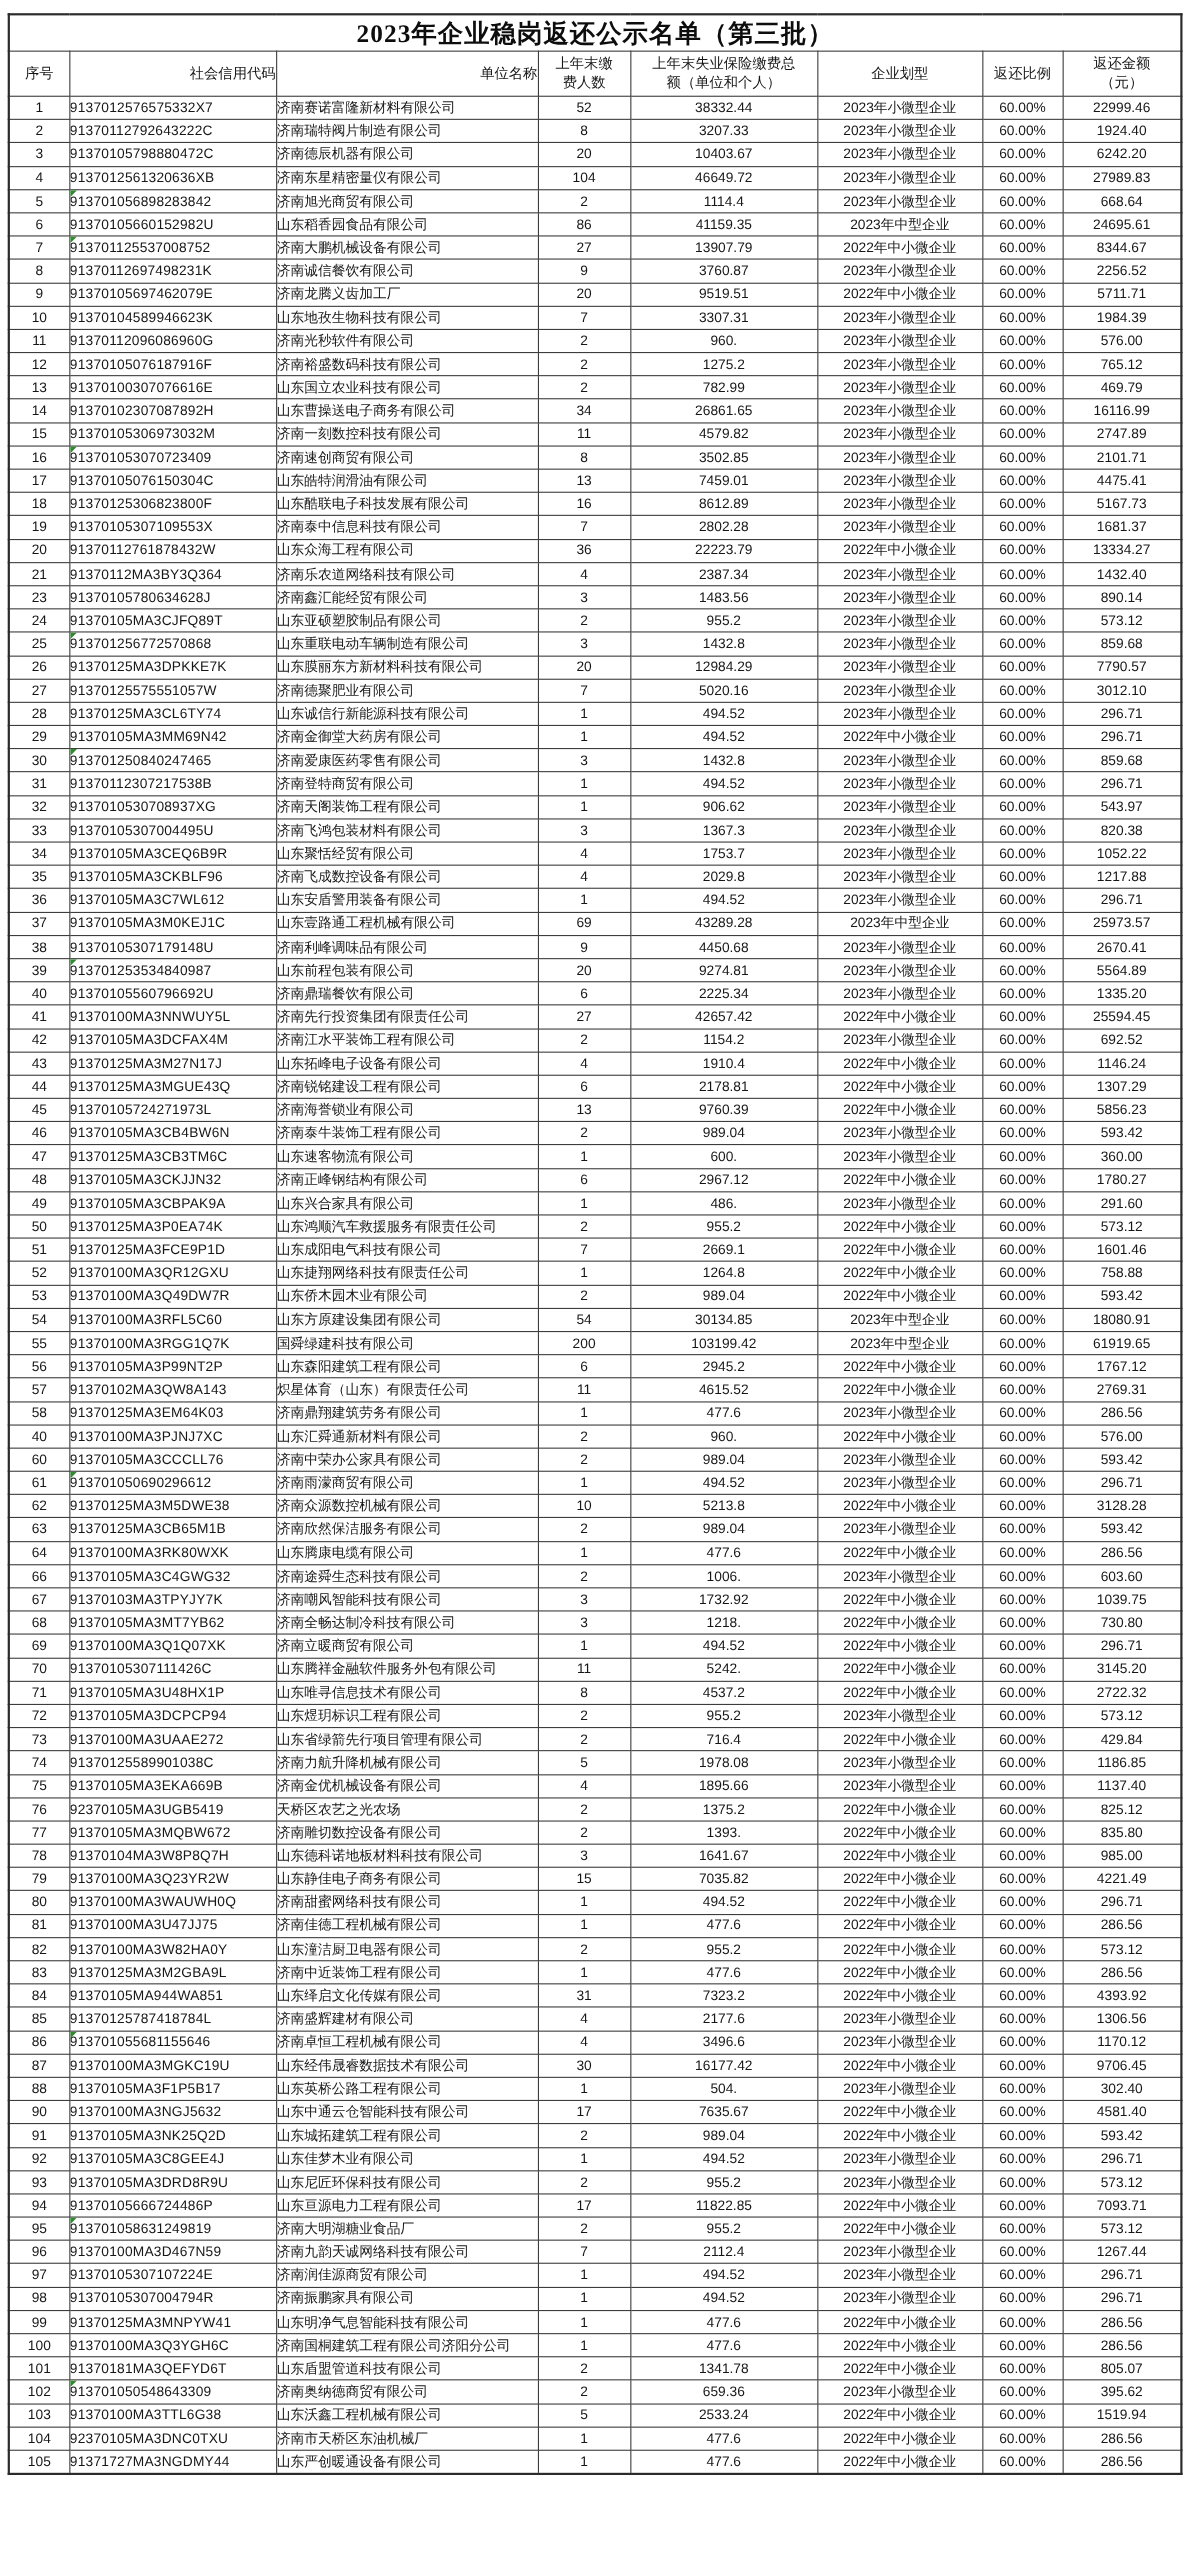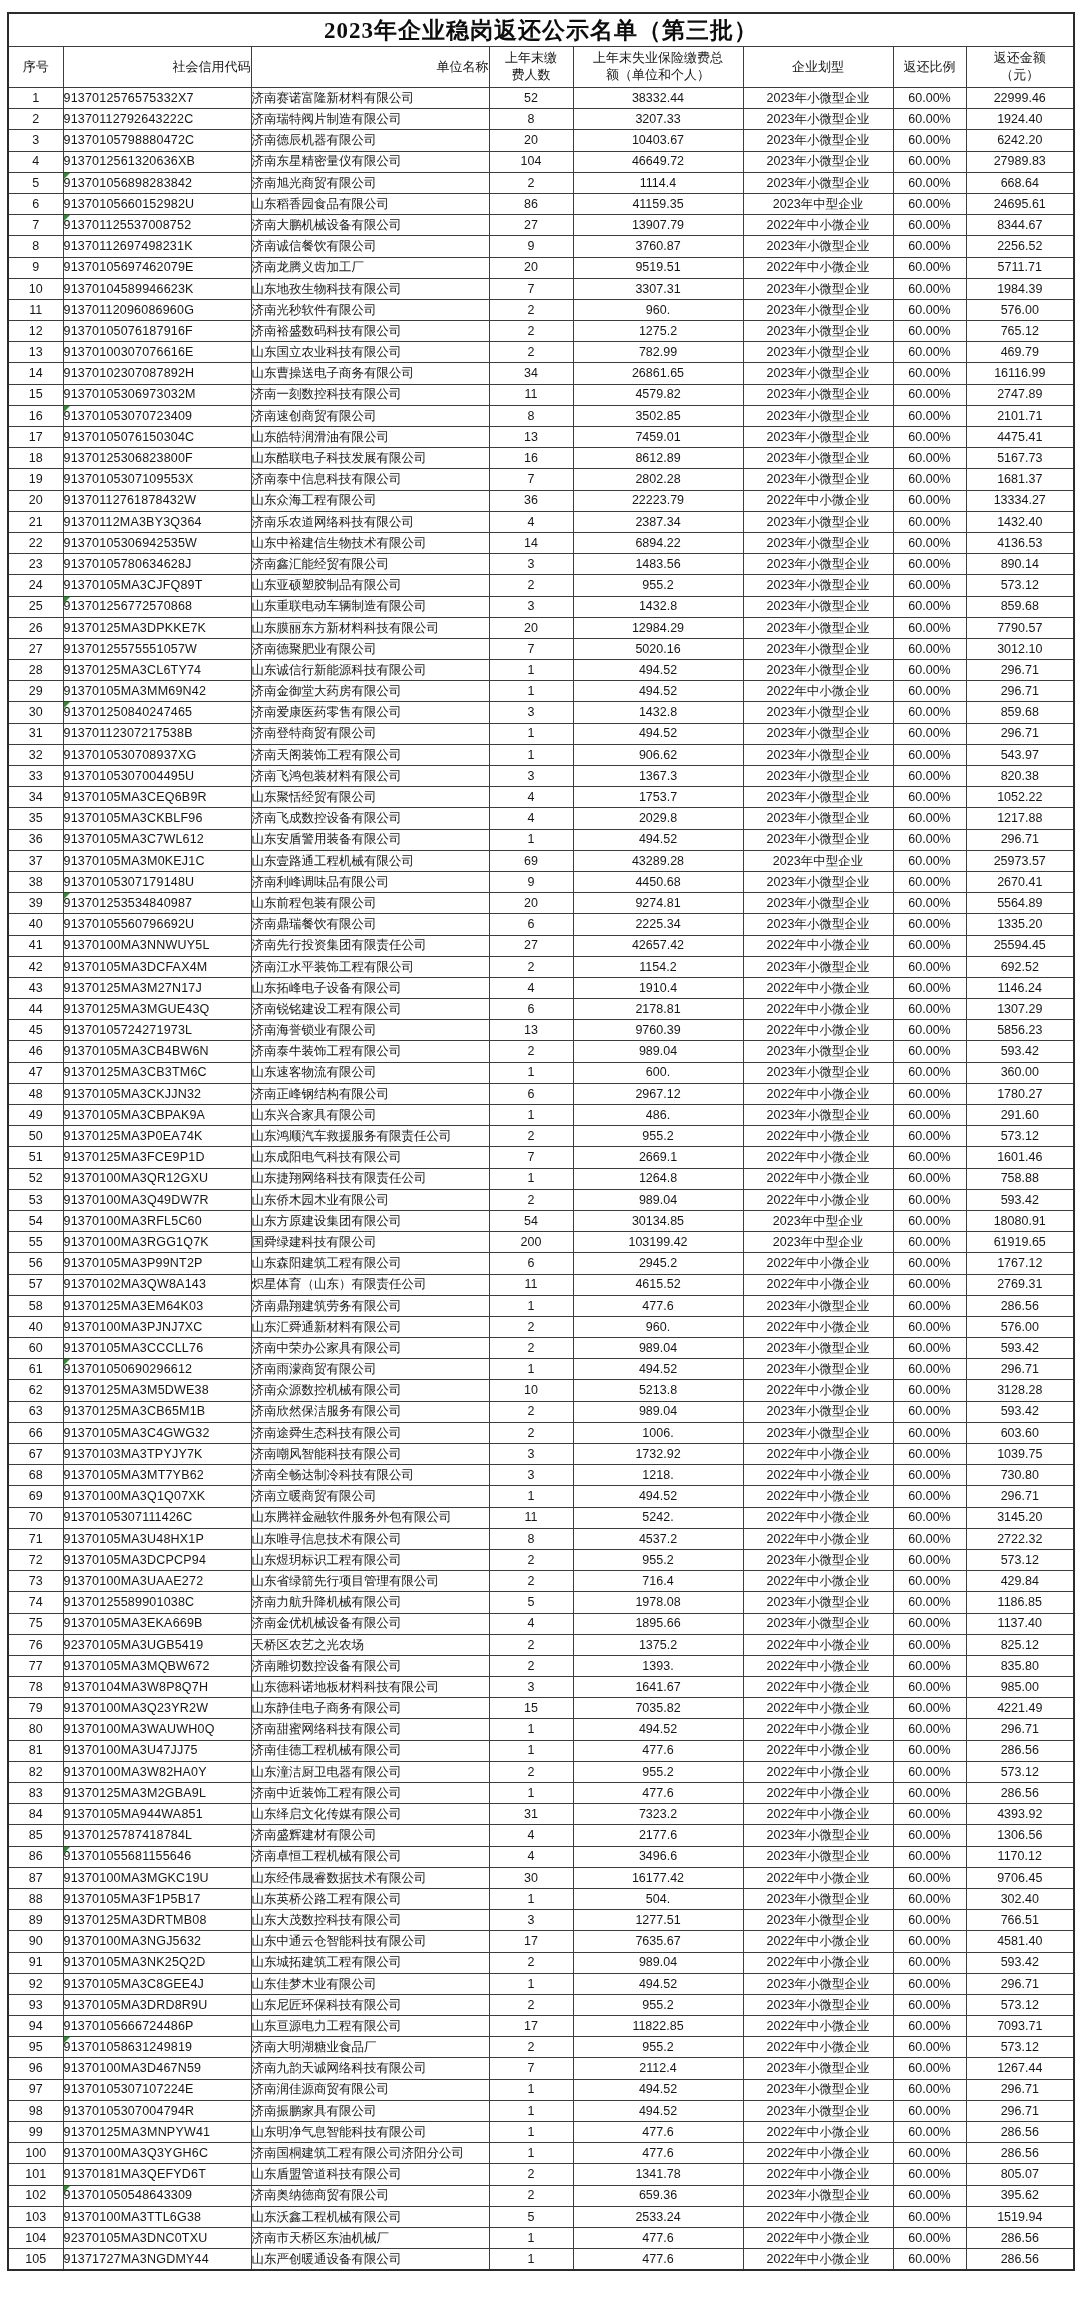--- a/index.html
+++ b/index.html
@@ -302,30 +302,20 @@
           <td class="c0">21</td>
           <td class="c1">91370112MA3BY3Q364</td>
           <td class="c2">济南乐农道网络科技有限公司</td>
           <td class="c3">4</td>
           <td class="c4">2387.34</td>
           <td class="c5">2023年小微型企业</td>
           <td class="c6">60.00%</td>
           <td class="c7">1432.40</td>
         </tr>
         <tr>
-          <td class="c0">22</td>
-          <td class="c1">91370105306942535W</td>
-          <td class="c2">山东中裕建信生物技术有限公司</td>
-          <td class="c3">14</td>
-          <td class="c4">6894.22</td>
-          <td class="c5">2023年小微型企业</td>
-          <td class="c6">60.00%</td>
-          <td class="c7">4136.53</td>
-        </tr>
-        <tr>
           <td class="c0">23</td>
           <td class="c1">91370105780634628J</td>
           <td class="c2">济南鑫汇能经贸有限公司</td>
           <td class="c3">3</td>
           <td class="c4">1483.56</td>
           <td class="c5">2023年小微型企业</td>
           <td class="c6">60.00%</td>
           <td class="c7">890.14</td>
         </tr>
         <tr>
@@ -722,20 +712,30 @@
           <td class="c0">63</td>
           <td class="c1">91370125MA3CB65M1B</td>
           <td class="c2">济南欣然保洁服务有限公司</td>
           <td class="c3">2</td>
           <td class="c4">989.04</td>
           <td class="c5">2023年小微型企业</td>
           <td class="c6">60.00%</td>
           <td class="c7">593.42</td>
         </tr>
         <tr>
+          <td class="c0">64</td>
+          <td class="c1">91370100MA3RK80WXK</td>
+          <td class="c2">山东腾康电缆有限公司</td>
+          <td class="c3">1</td>
+          <td class="c4">477.6</td>
+          <td class="c5">2022年中小微企业</td>
+          <td class="c6">60.00%</td>
+          <td class="c7">286.56</td>
+        </tr>
+        <tr>
           <td class="c0">66</td>
           <td class="c1">91370105MA3C4GWG32</td>
           <td class="c2">济南途舜生态科技有限公司</td>
           <td class="c3">2</td>
           <td class="c4">1006.</td>
           <td class="c5">2023年小微型企业</td>
           <td class="c6">60.00%</td>
           <td class="c7">603.60</td>
         </tr>
         <tr>
@@ -952,30 +952,20 @@
           <td class="c0">88</td>
           <td class="c1">91370105MA3F1P5B17</td>
           <td class="c2">山东英桥公路工程有限公司</td>
           <td class="c3">1</td>
           <td class="c4">504.</td>
           <td class="c5">2023年小微型企业</td>
           <td class="c6">60.00%</td>
           <td class="c7">302.40</td>
         </tr>
         <tr>
-          <td class="c0">89</td>
-          <td class="c1">91370125MA3DRTMB08</td>
-          <td class="c2">山东大茂数控科技有限公司</td>
-          <td class="c3">3</td>
-          <td class="c4">1277.51</td>
-          <td class="c5">2023年小微型企业</td>
-          <td class="c6">60.00%</td>
-          <td class="c7">766.51</td>
-        </tr>
-        <tr>
           <td class="c0">90</td>
           <td class="c1">91370100MA3NGJ5632</td>
           <td class="c2">山东中通云仓智能科技有限公司</td>
           <td class="c3">17</td>
           <td class="c4">7635.67</td>
           <td class="c5">2022年中小微企业</td>
           <td class="c6">60.00%</td>
           <td class="c7">4581.40</td>
         </tr>
         <tr>

